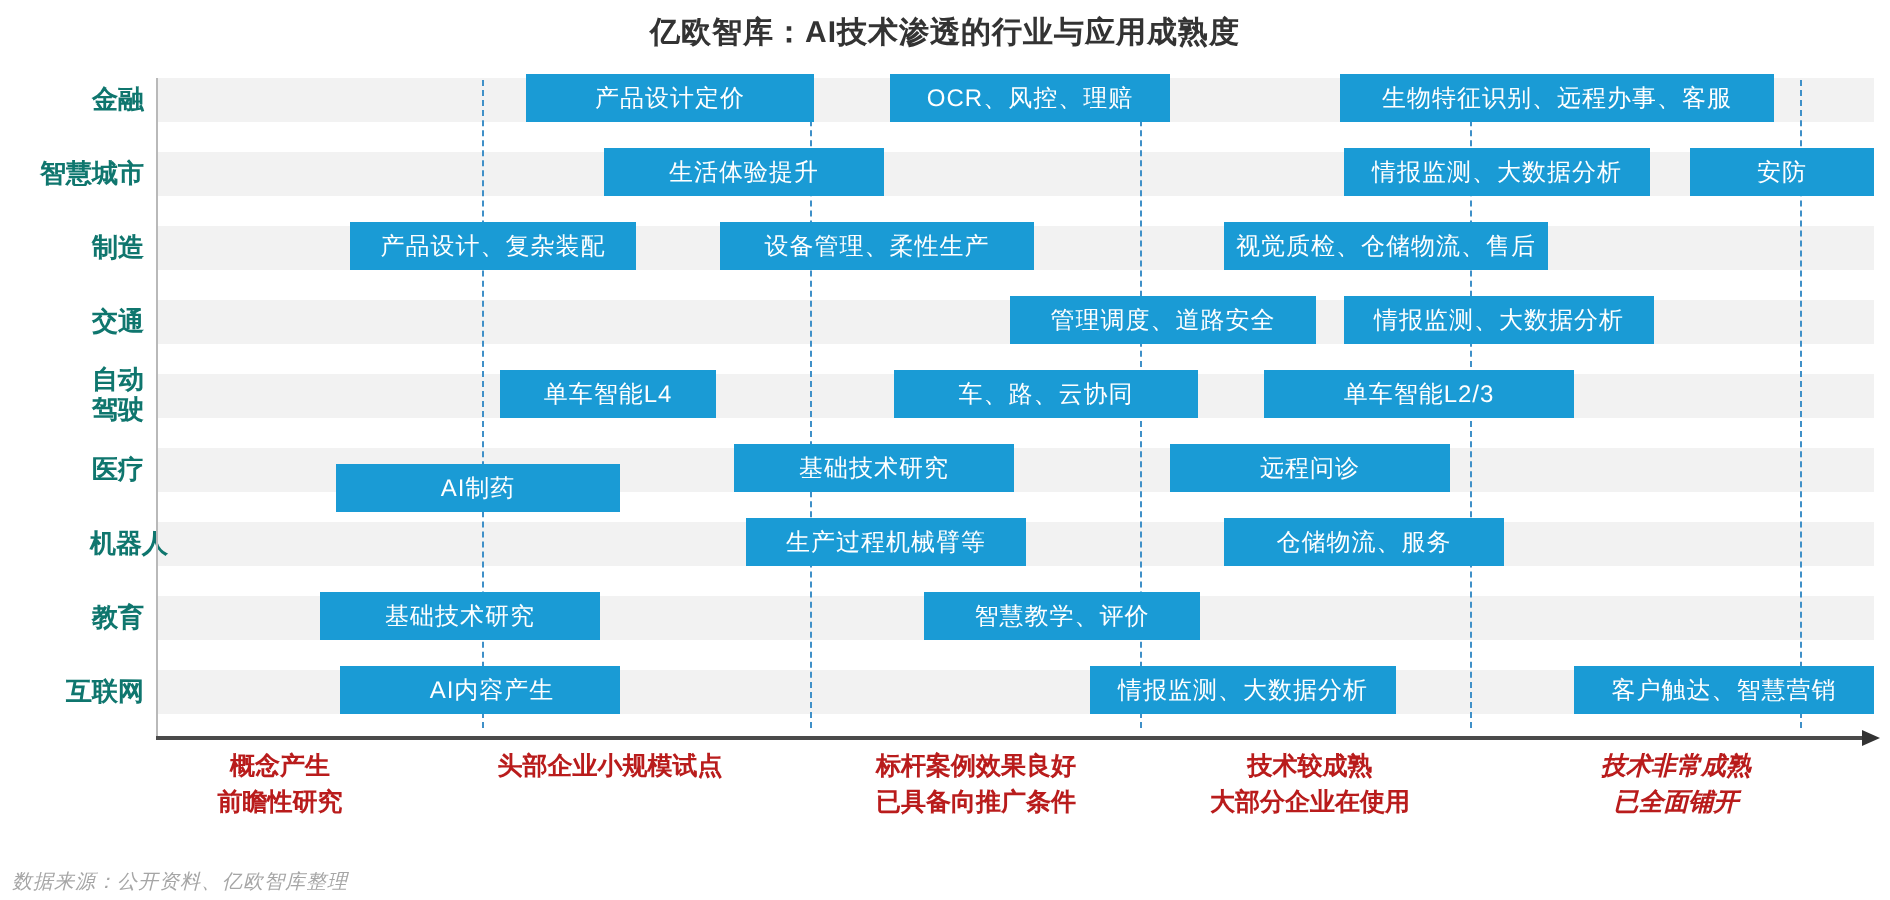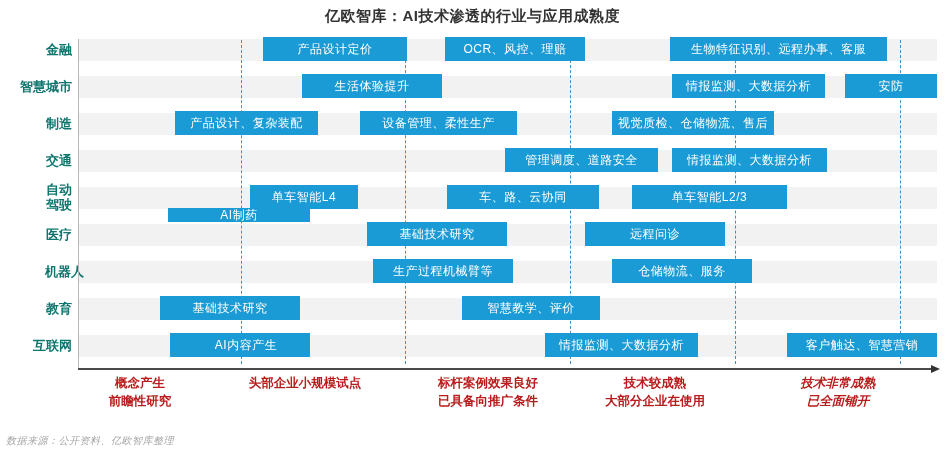--- a/index.html
+++ b/index.html
@@ -101,21 +101,21 @@
       <div class="app-box" style="left: 672px; top: 74px; width: 153px; height: 24px;">情报监测、大数据分析</div>
       <div class="app-box" style="left: 845px; top: 74px; width: 92px; height: 24px;">安防</div>
       <div class="app-box" style="left: 175px; top: 111px; width: 143px; height: 24px;">产品设计、复杂装配</div>
       <div class="app-box" style="left: 360px; top: 111px; width: 157px; height: 24px;">设备管理、柔性生产</div>
       <div class="app-box" style="left: 612px; top: 111px; width: 162px; height: 24px;">视觉质检、仓储物流、售后</div>
       <div class="app-box" style="left: 505px; top: 148px; width: 153px; height: 24px;">管理调度、道路安全</div>
       <div class="app-box" style="left: 672px; top: 148px; width: 155px; height: 24px;">情报监测、大数据分析</div>
       <div class="app-box" style="left: 250px; top: 185px; width: 108px; height: 24px;">单车智能L4</div>
       <div class="app-box" style="left: 428px; top: 185px; width: 152px; height: 24px; margin-left: 19px;">车、路、云协同</div>
       <div class="app-box" style="left: 632px; top: 185px; width: 155px; height: 24px;">单车智能L2/3</div>
-      <div class="app-box" style="left: 168px; top: 208px; width: 142px; height: 14px;">AI制药</div>
+      <div class="app-box" style="left: 168px; top: 232px; width: 142px; height: 24px;">AI制药</div>
       <div class="app-box" style="left: 367px; top: 222px; width: 140px; height: 24px;">基础技术研究</div>
       <div class="app-box" style="left: 585px; top: 222px; width: 140px; height: 24px;">远程问诊</div>
       <div class="app-box" style="left: 373px; top: 259px; width: 140px; height: 24px;">生产过程机械臂等</div>
       <div class="app-box" style="left: 612px; top: 259px; width: 140px; height: 24px;">仓储物流、服务</div>
       <div class="app-box" style="left: 160px; top: 296px; width: 140px; height: 24px;">基础技术研究</div>
       <div class="app-box" style="left: 462px; top: 296px; width: 138px; height: 24px;">智慧教学、评价</div>
       <div class="app-box" style="left: 170px; top: 333px; width: 140px; height: 24px; padding-left: 12px;">AI内容产生</div>
       <div class="app-box" style="left: 545px; top: 333px; width: 153px; height: 24px;">情报监测、大数据分析</div>
       <div class="app-box" style="left: 787px; top: 333px; width: 150px; height: 24px;">客户触达、智慧营销</div>
       <div class="y-axis" style="left: 78px; top: 39px; height: 329px;"></div>

